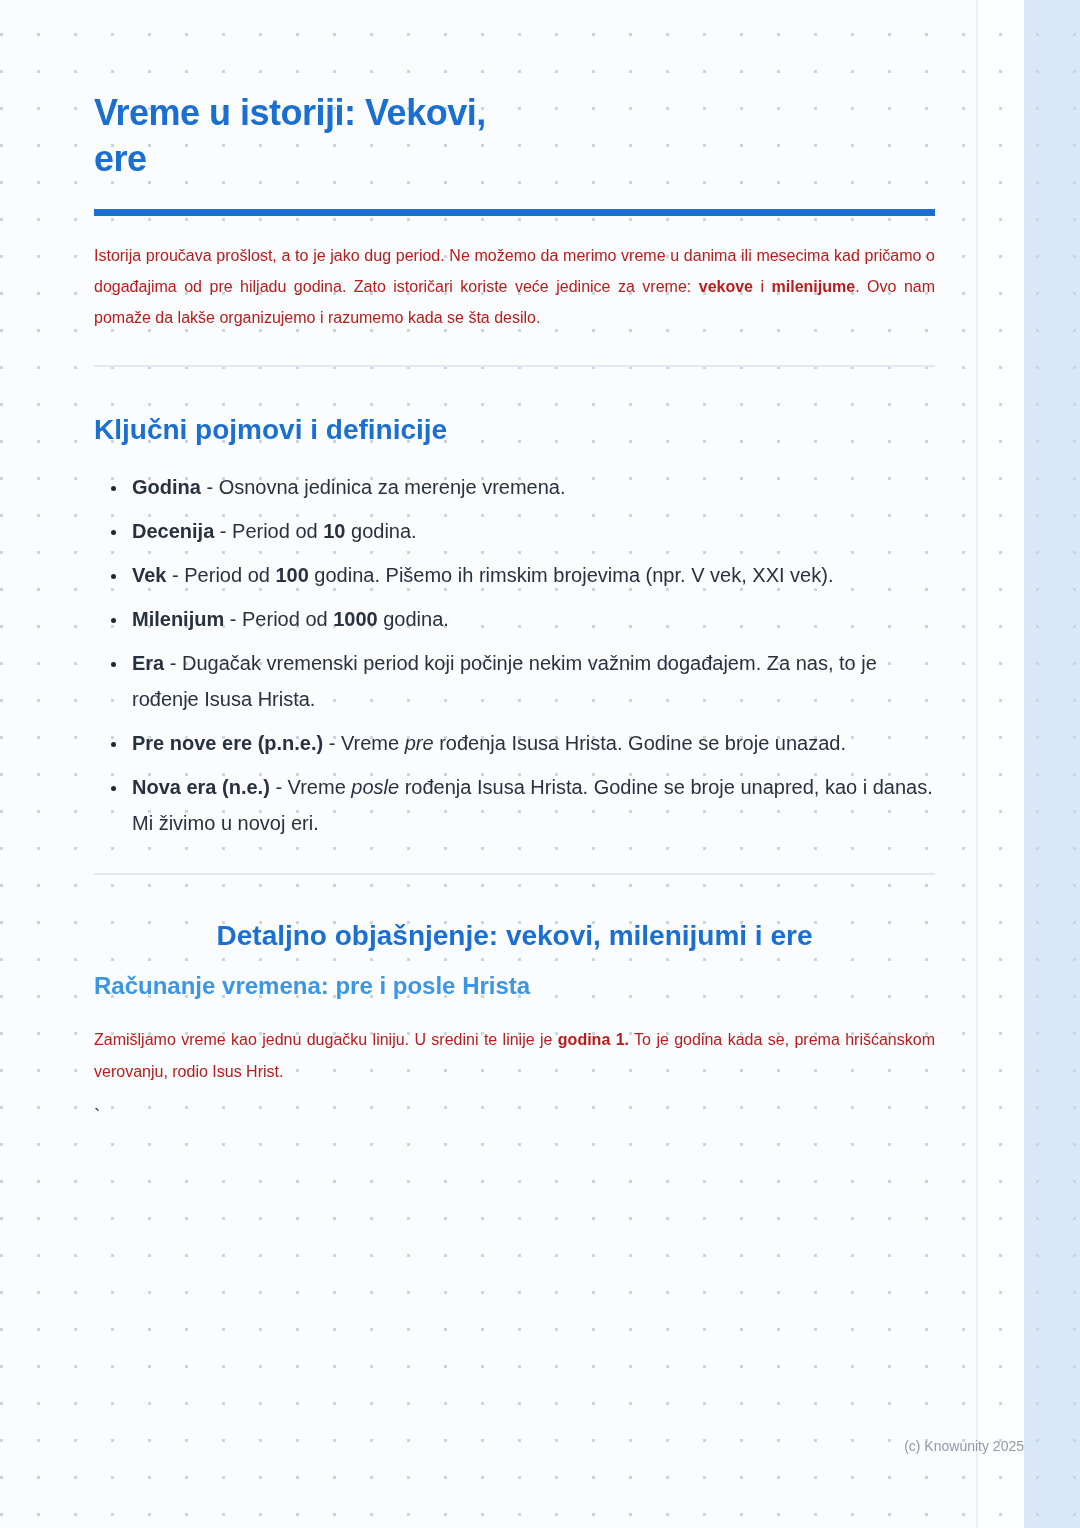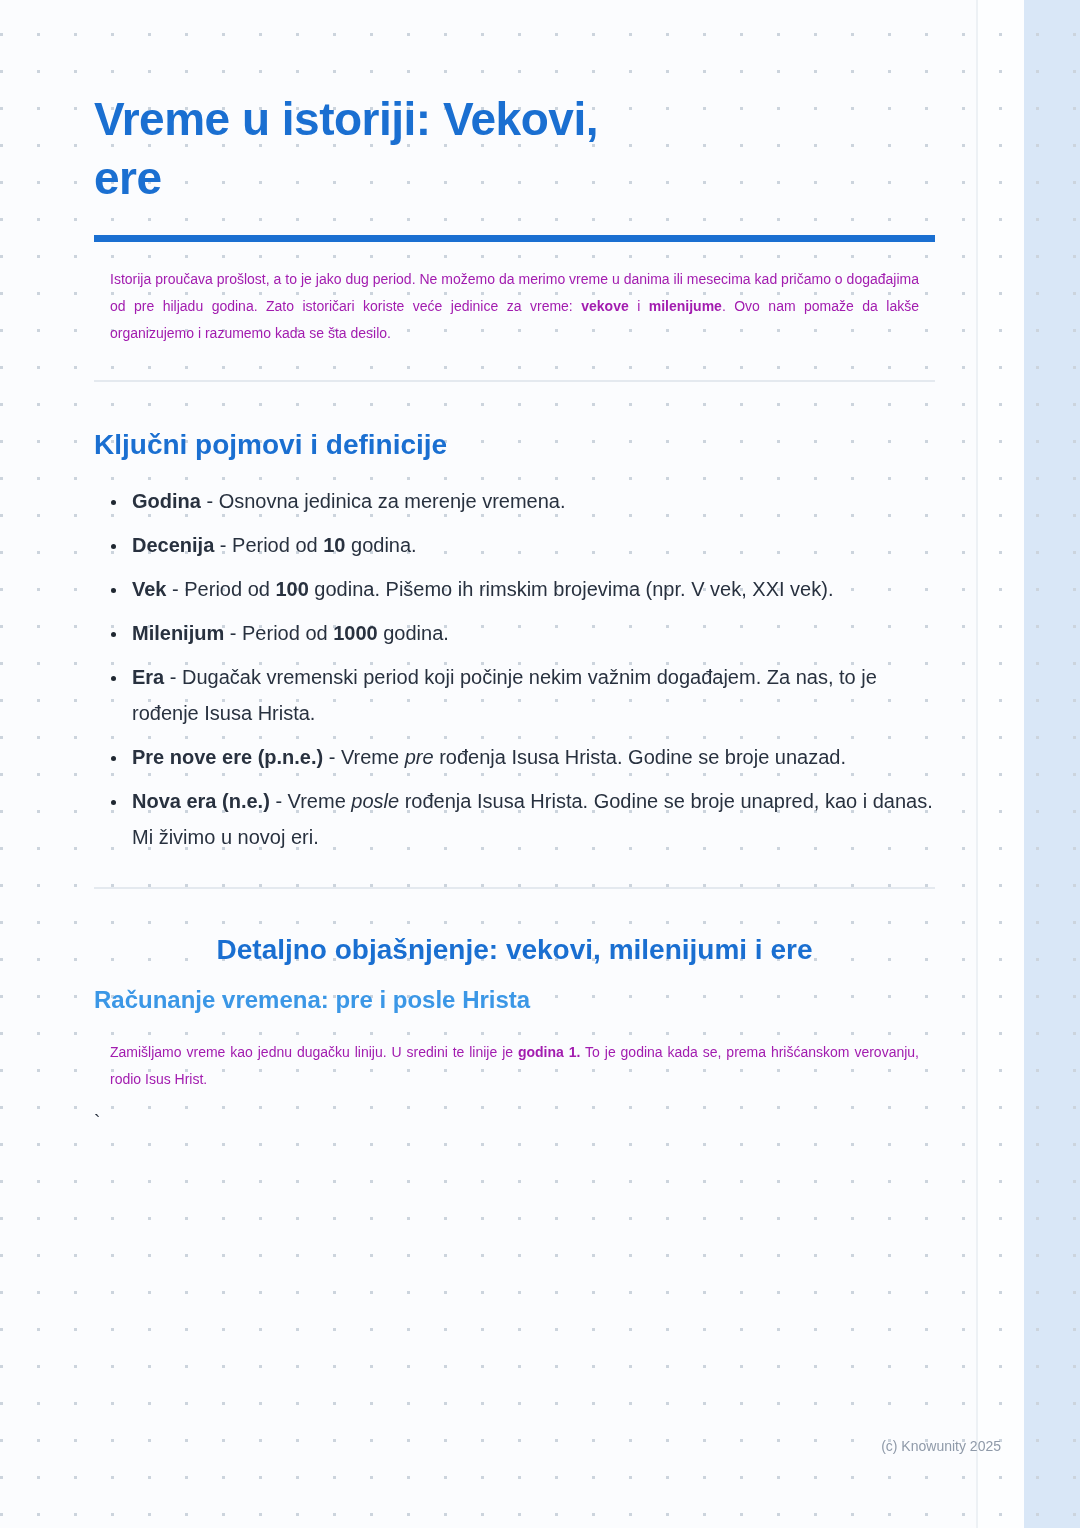--- a/index.html
+++ b/index.html
@@ -43,21 +43,21 @@
   }
   .content {
     position: relative;
     z-index: 3;
     padding: 90px 0 0 94px;
     width: 841px;
   }
   h1 {
     margin: 0;
     color: #1a6fd1;
-    font-size: 46px;
+    font-size: 36px;
     font-weight: 700;
     line-height: 1.29;
     letter-spacing: -0.5px;
   }
   h1 .tline { display: block; }
   .title-rule {
     height: 7px;
     width: 100%;
     background: #1a6fd1;
     margin-top: 26px;
@@ -73,23 +73,23 @@
   .h2-terms  { margin-top: 46px; }
   .h2-detail { margin-top: 44px; text-align: center; }
   h3 {
     margin: 19px 0 0;
     color: #3b97e6;
     font-size: 24px;
     font-weight: 700;
     line-height: 1.2;
   }
   p.body {
-    margin: 24px 16px 0;
-    color: #a21caf;
-    font-size: 14px;
+    margin: 24px 0 0;
+    color: #b91c1c;
+    font-size: 16px;
     line-height: 1.95;
     text-align: justify;
   }
   .divider {
     border: none;
     border-top: 2px solid #e4e9ef;
     margin: 32px 0 0;
   }
   ul.term-list {
     margin: 22px 0 0;
@@ -108,21 +108,21 @@
   i { font-style: italic; }
   .backtick {
     margin: 16px 0 0;
     color: #28313f;
     font-size: 19px;
     line-height: 1.4;
   }
   .footer {
     position: absolute;
     top: 1438px;
-    right: 79px;
+    right: 56px;
     z-index: 3;
     color: #8f9aa9;
     font-size: 14px;
   }
 </style>
 </head>
 <body>
 
 <div class="page">
   <div class="right-gap"></div>

